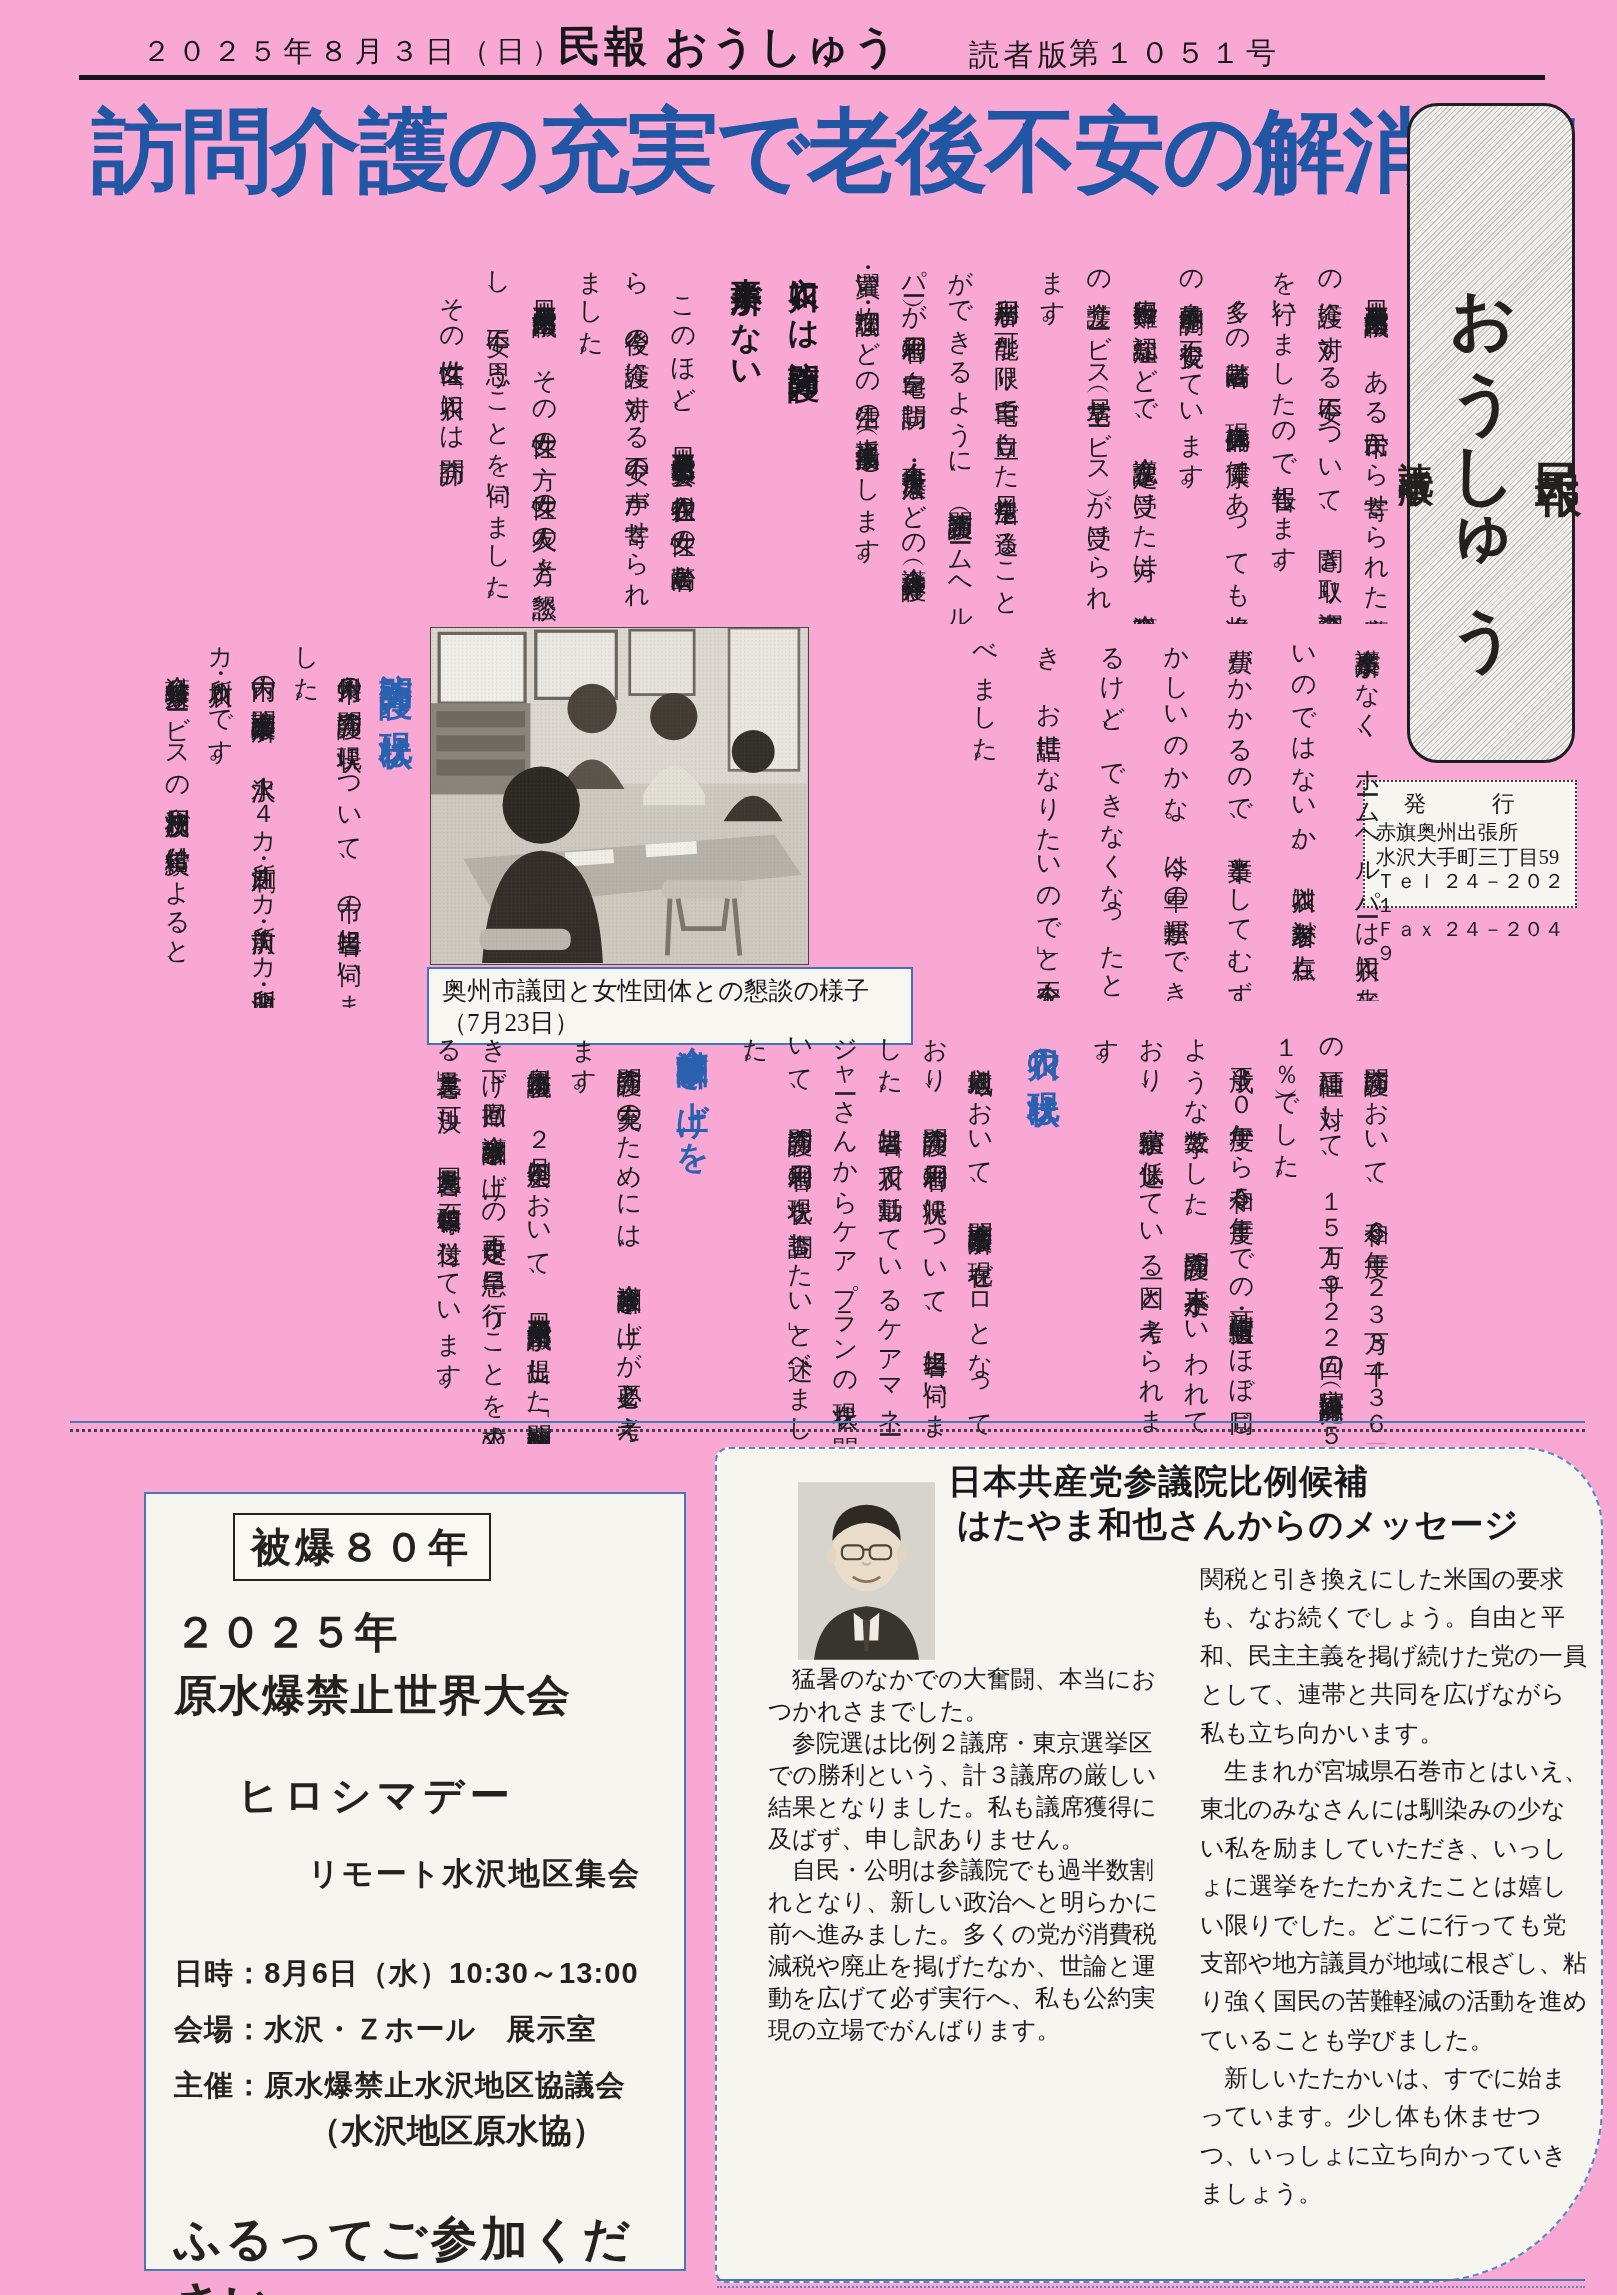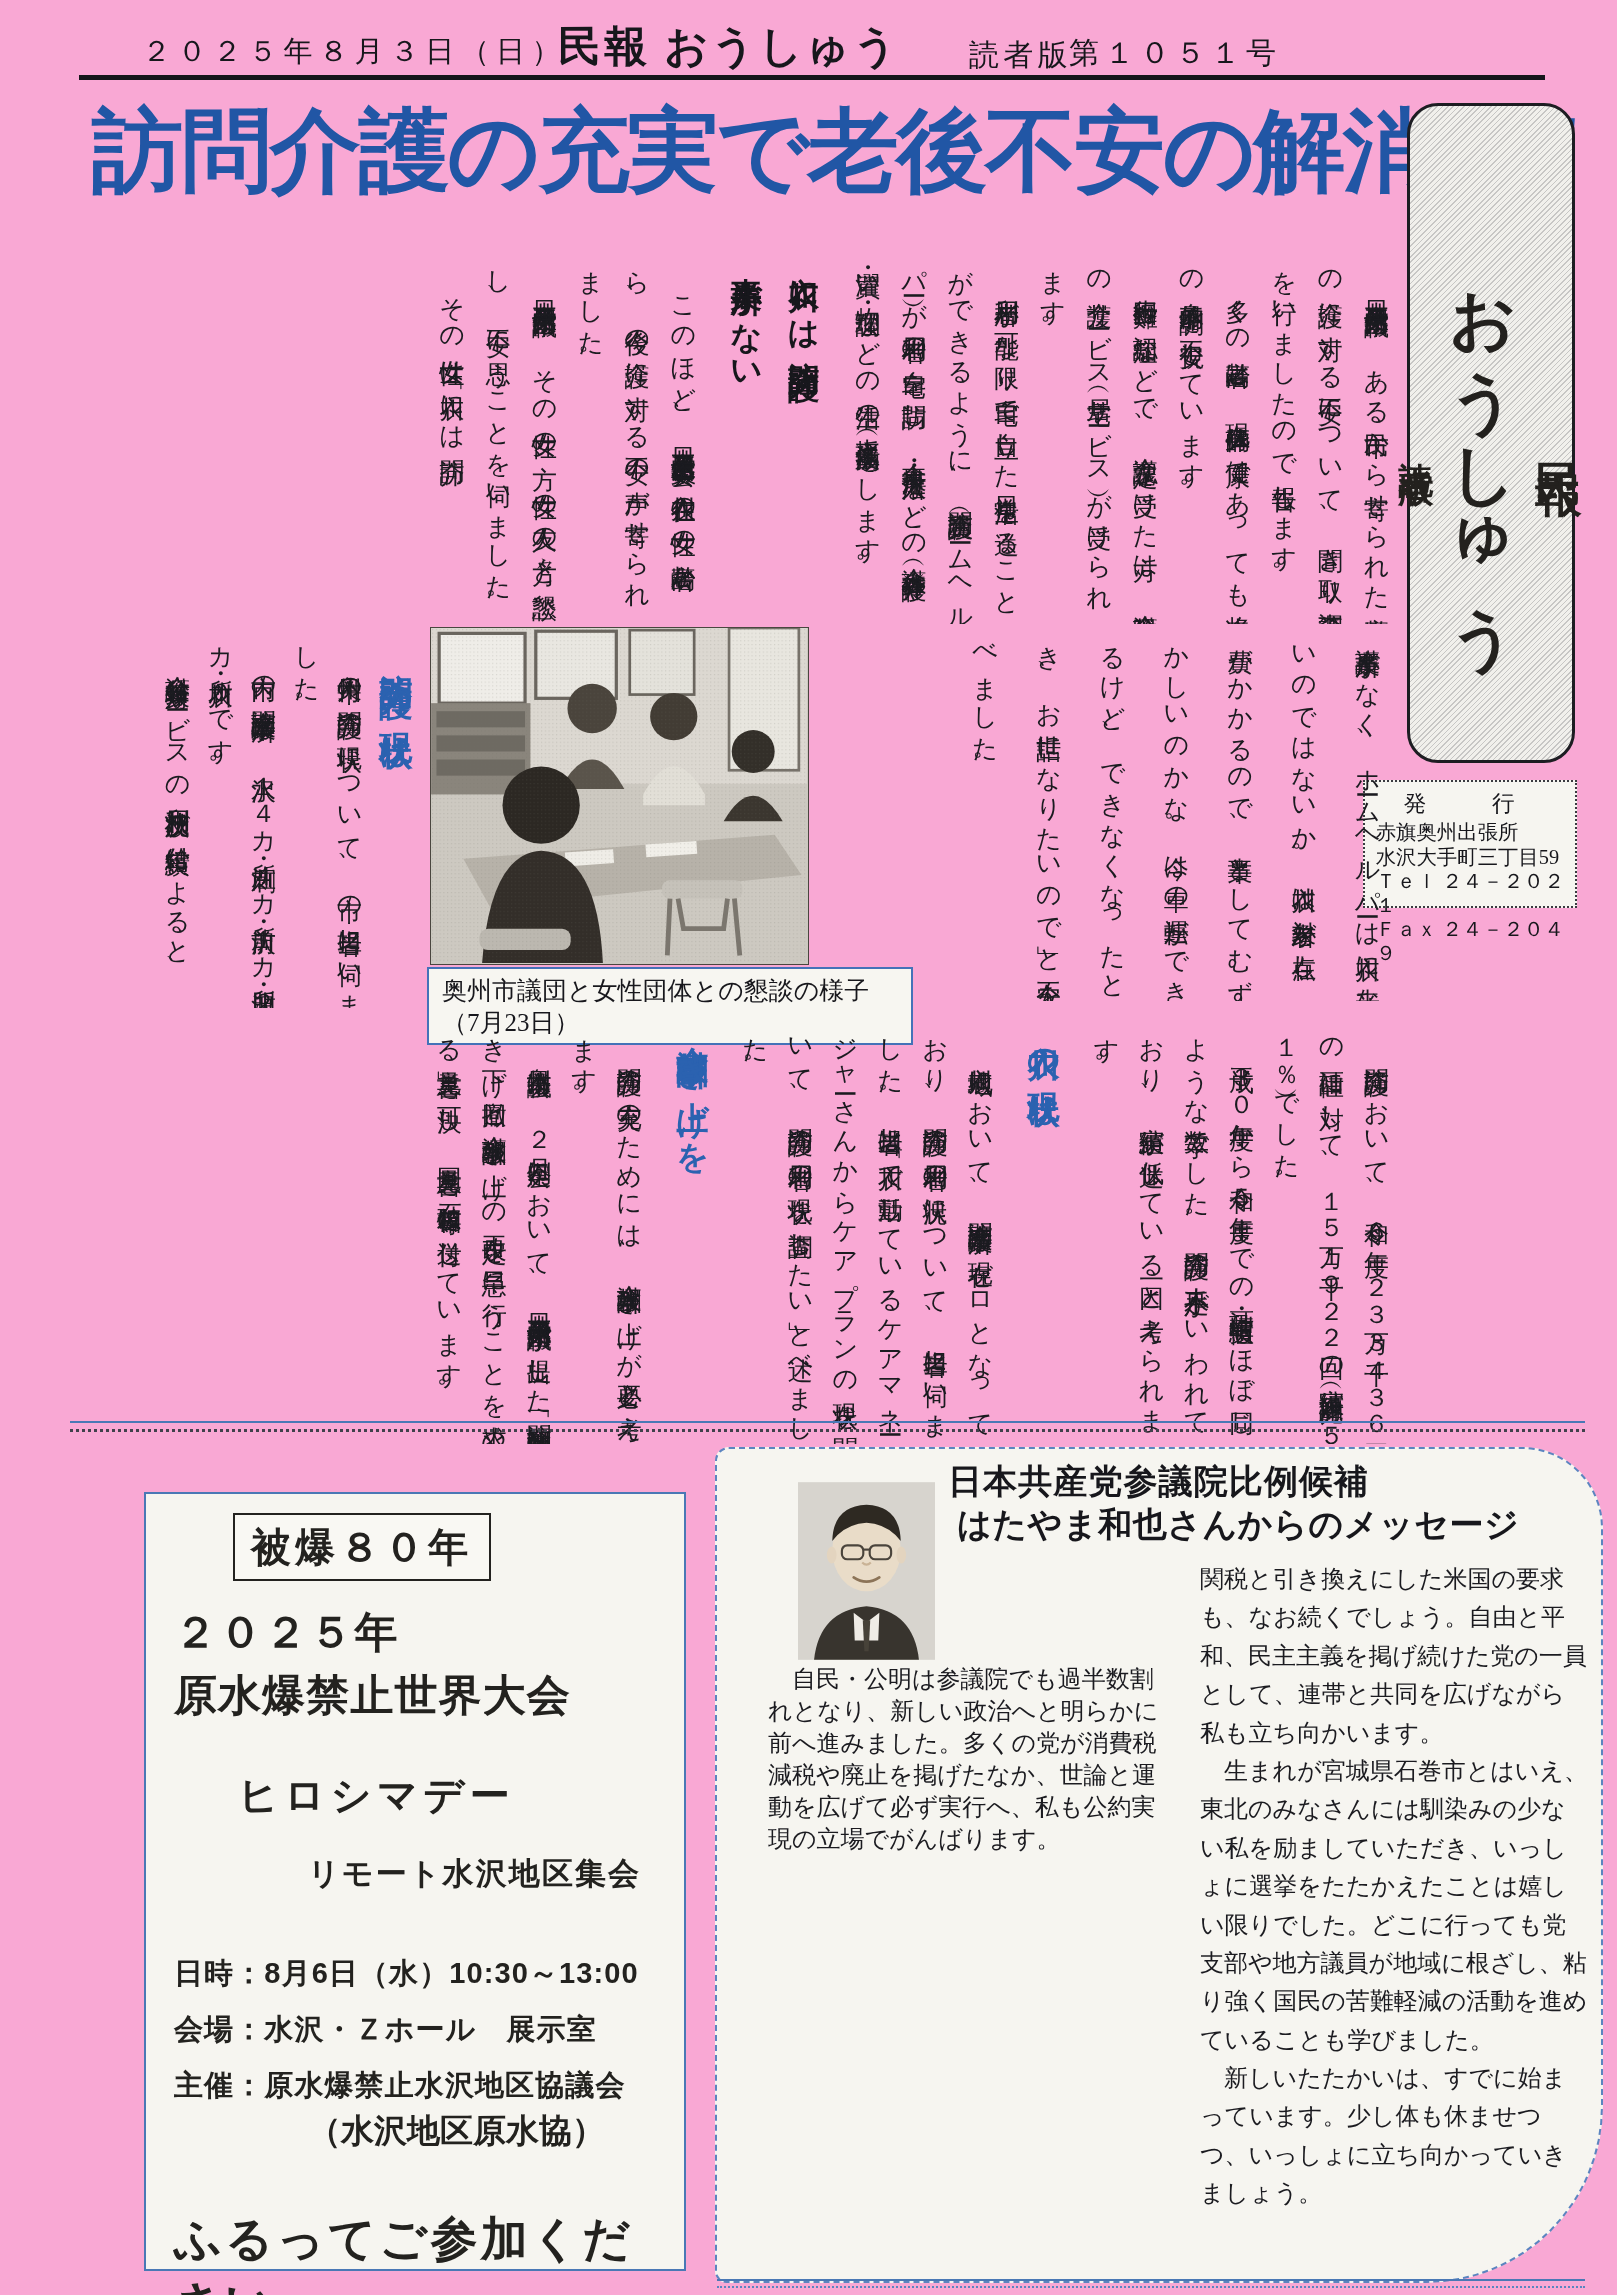--- a/index.html
+++ b/index.html
@@ -214,20 +214,22 @@
         <rect x="82" y="118" width="40" height="26" rx="10" fill="none" stroke="#4a443c" stroke-width="4"></rect>
         <rect x="134" y="118" width="40" height="26" rx="10" fill="none" stroke="#4a443c" stroke-width="4"></rect>
         <line x1="122" y1="126" x2="134" y2="126" stroke="#4a443c" stroke-width="4"></line>
         <path d="M104 178 Q128 194 152 178" fill="none" stroke="#8c7458" stroke-width="5" stroke-linecap="round"></path>
         <path d="M120 150 Q128 158 136 150" fill="none" stroke="#c9b396" stroke-width="4"></path>
       </svg>
     </div>
     <div class="abs gothic msg-title1">日本共産党参議院比例候補</div>
     <div class="abs gothic msg-title2">はたやま和也さんからのメッセージ</div>
     <div class="abs serif msg-col col1">
+      <p>　猛暑のなかでの大奮闘、本当におつかれさまでした。</p>
+      <p>　参院選は比例２議席・東京選挙区での勝利という、計３議席の厳しい結果となりました。私も議席獲得に及ばず、申し訳ありません。</p>
       <p>　自民・公明は参議院でも過半数割れとなり、新しい政治へと明らかに前へ進みました。多くの党が消費税減税や廃止を掲げたなか、世論と運動を広げて必ず実行へ、私も公約実現の立場でがんばります。</p>
     </div>
     <div class="abs serif msg-col col2">
       <p>関税と引き換えにした米国の要求も、なお続くでしょう。自由と平和、民主主義を掲げ続けた党の一員として、連帯と共同を広げながら私も立ち向かいます。</p>
       <p>　生まれが宮城県石巻市とはいえ、東北のみなさんには馴染みの少ない私を励ましていただき、いっしょに選挙をたたかえたことは嬉しい限りでした。どこに行っても党支部や地方議員が地域に根ざし、粘り強く国民の苦難軽減の活動を進めていることも学びました。</p>
       <p>　新しいたたかいは、すでに始まっています。少し体も休ませつつ、いっしょに立ち向かっていきましょう。</p>
     </div>
   </div>
 
   <div class="abs foot-solid"></div>

